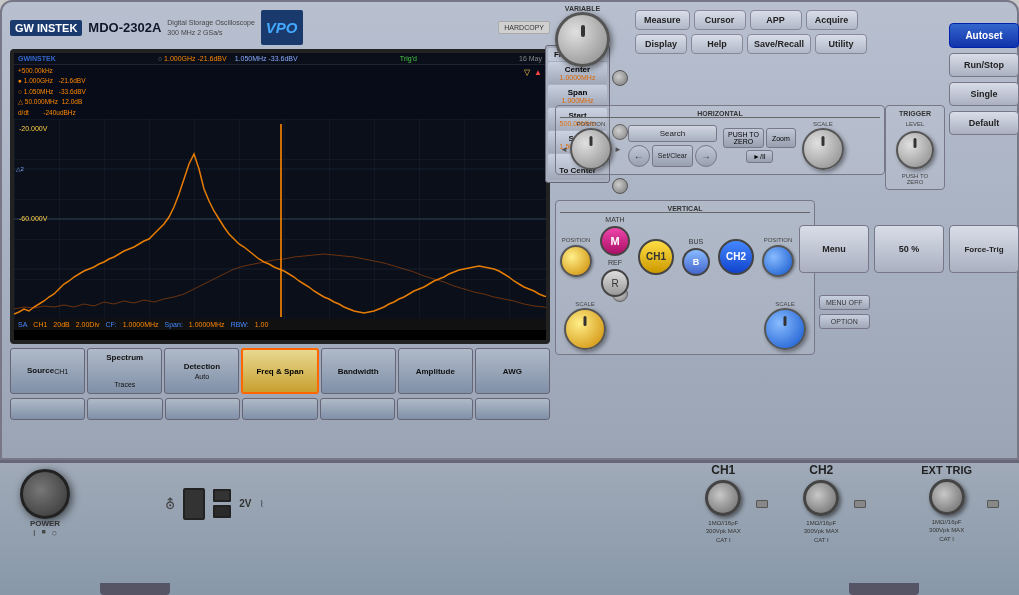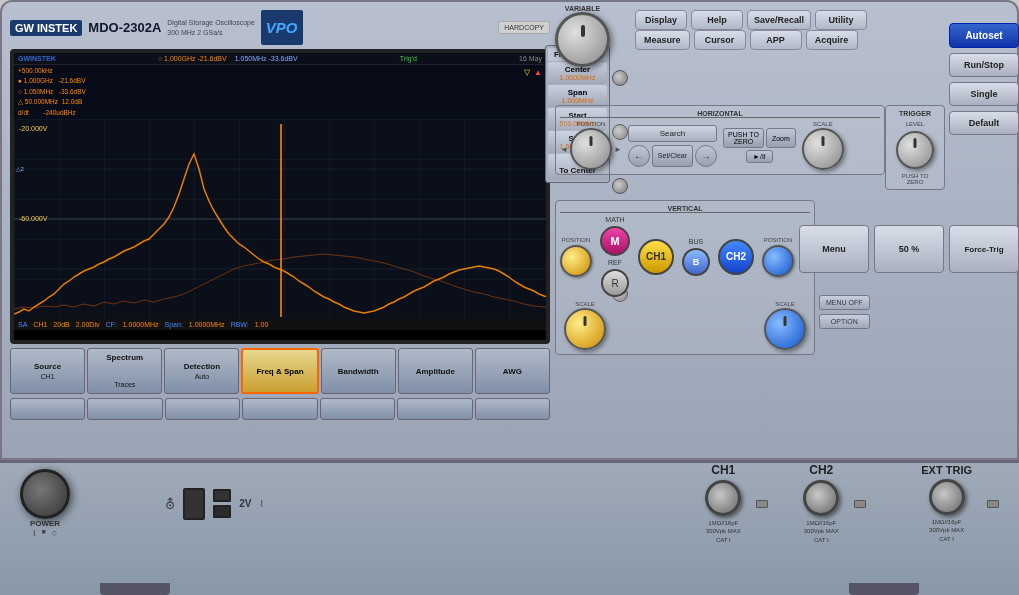--- a/index.html
+++ b/index.html
@@ -233,21 +233,21 @@
         <span class="blue">CF:</span>
         <span>1.0000MHz</span>
         <span class="blue">Span:</span>
         <span>1.0000MHz</span>
         <span class="blue">RBW:</span>
         <span>1.00</span>
       </div>
     </div>
 
     <div style="display:flex;gap:2px;margin-top:4px;">
-      <div style="flex:1;background:linear-gradient(180deg,#b0bac8,#8090a8);border:1px solid #667;border-radius:3px;font-size:8px;color:#111;cursor:pointer;display:flex;flex-direction:column;align-items:center;justify-content:center;padding:4px 2px;line-height:1.3;">
+      <div style="flex:1;background:linear-gradient(180deg,#b0bac8,#8090a8);border:1px solid #667;border-radius:3px;font-size:8px;color:#111;cursor:pointer;display:flex;flex-direction:row;align-items:center;justify-content:center;padding:4px 2px;line-height:1.3;">
         <span style="font-weight:bold;">Source</span>
         <span style="font-size:7px;">CH1</span>
       </div>
       <div style="flex:1;background:linear-gradient(180deg,#b0bac8,#8090a8);border:1px solid #667;border-radius:3px;font-size:8px;color:#111;cursor:pointer;display:flex;flex-direction:column;align-items:center;justify-content:center;padding:4px 2px;line-height:1.3;gap:17px;">
         <span style="font-weight:bold;">Spectrum</span>
         <span style="font-size:7px;">Traces</span>
       </div>
       <div style="flex:1;background:linear-gradient(180deg,#b0bac8,#8090a8);border:1px solid #667;border-radius:3px;font-size:8px;color:#111;cursor:pointer;display:flex;flex-direction:column;align-items:center;justify-content:center;padding:4px 2px;line-height:1.3;">
         <span style="font-weight:bold;">Detection</span>
         <span style="font-size:7px;">Auto</span>
@@ -310,31 +310,31 @@
   </div>
 
   <div class="right-controls">
 
     <div style="position:absolute;left:0;top:0;display:flex;flex-direction:column;align-items:center;">
       <div style="font-size:7px;font-weight:bold;color:#333;">VARIABLE</div>
       <div class="knob-large"></div>
     </div>
 
     <div style="position:absolute;left:80px;top:5px;">
+      <div style="display:flex;gap:4px;margin-bottom:4px;">
+        <button style="background:linear-gradient(180deg,#d8dde8,#b0b8c8);border:1px solid #889;border-radius:4px;padding:4px 8px;font-size:9px;cursor:pointer;color:#222;font-weight:bold;min-width:52px;">Measure</button>
+        <button style="background:linear-gradient(180deg,#d8dde8,#b0b8c8);border:1px solid #889;border-radius:4px;padding:4px 8px;font-size:9px;cursor:pointer;color:#222;font-weight:bold;min-width:52px;">Cursor</button>
+        <button style="background:linear-gradient(180deg,#d8dde8,#b0b8c8);border:1px solid #889;border-radius:4px;padding:4px 8px;font-size:9px;cursor:pointer;color:#222;font-weight:bold;min-width:52px;">APP</button>
+        <button style="background:linear-gradient(180deg,#d8dde8,#b0b8c8);border:1px solid #889;border-radius:4px;padding:4px 8px;font-size:9px;cursor:pointer;color:#222;font-weight:bold;min-width:52px;">Acquire</button>
+      </div>
       <div style="display:flex;gap:4px;">
         <button style="background:linear-gradient(180deg,#d8dde8,#b0b8c8);border:1px solid #889;border-radius:4px;padding:4px 8px;font-size:9px;cursor:pointer;color:#222;font-weight:bold;min-width:52px;">Display</button>
         <button style="background:linear-gradient(180deg,#d8dde8,#b0b8c8);border:1px solid #889;border-radius:4px;padding:4px 8px;font-size:9px;cursor:pointer;color:#222;font-weight:bold;min-width:52px;">Help</button>
         <button style="background:linear-gradient(180deg,#d8dde8,#b0b8c8);border:1px solid #889;border-radius:4px;padding:4px 6px;font-size:9px;cursor:pointer;color:#222;font-weight:bold;min-width:62px;">Save/Recall</button>
         <button style="background:linear-gradient(180deg,#d8dde8,#b0b8c8);border:1px solid #889;border-radius:4px;padding:4px 8px;font-size:9px;cursor:pointer;color:#222;font-weight:bold;min-width:52px;">Utility</button>
-      </div>
-      <div style="display:flex;gap:4px;margin-bottom:4px;">
-        <button style="background:linear-gradient(180deg,#d8dde8,#b0b8c8);border:1px solid #889;border-radius:4px;padding:4px 8px;font-size:9px;cursor:pointer;color:#222;font-weight:bold;min-width:52px;">Measure</button>
-        <button style="background:linear-gradient(180deg,#d8dde8,#b0b8c8);border:1px solid #889;border-radius:4px;padding:4px 8px;font-size:9px;cursor:pointer;color:#222;font-weight:bold;min-width:52px;">Cursor</button>
-        <button style="background:linear-gradient(180deg,#d8dde8,#b0b8c8);border:1px solid #889;border-radius:4px;padding:4px 8px;font-size:9px;cursor:pointer;color:#222;font-weight:bold;min-width:52px;">APP</button>
-        <button style="background:linear-gradient(180deg,#d8dde8,#b0b8c8);border:1px solid #889;border-radius:4px;padding:4px 8px;font-size:9px;cursor:pointer;color:#222;font-weight:bold;min-width:52px;">Acquire</button>
       </div>
     </div>
 
     <div style="position:absolute;left:0;top:100px;width:330px;border:1px solid #778;border-radius:4px;padding:4px;background:rgba(255,255,255,0.08);">
       <div style="font-size:7px;font-weight:bold;color:#333;border-bottom:1px solid #666;margin-bottom:3px;text-align:center;">HORIZONTAL</div>
       <div style="display:flex;align-items:center;gap:6px;">
         <div style="display:flex;flex-direction:column;align-items:center;gap:1px;">
           <div style="font-size:6px;color:#444;">POSITION</div>
           <div style="display:flex;align-items:center;gap:2px;">
             <div style="font-size:8px;color:#555;">◄</div>

